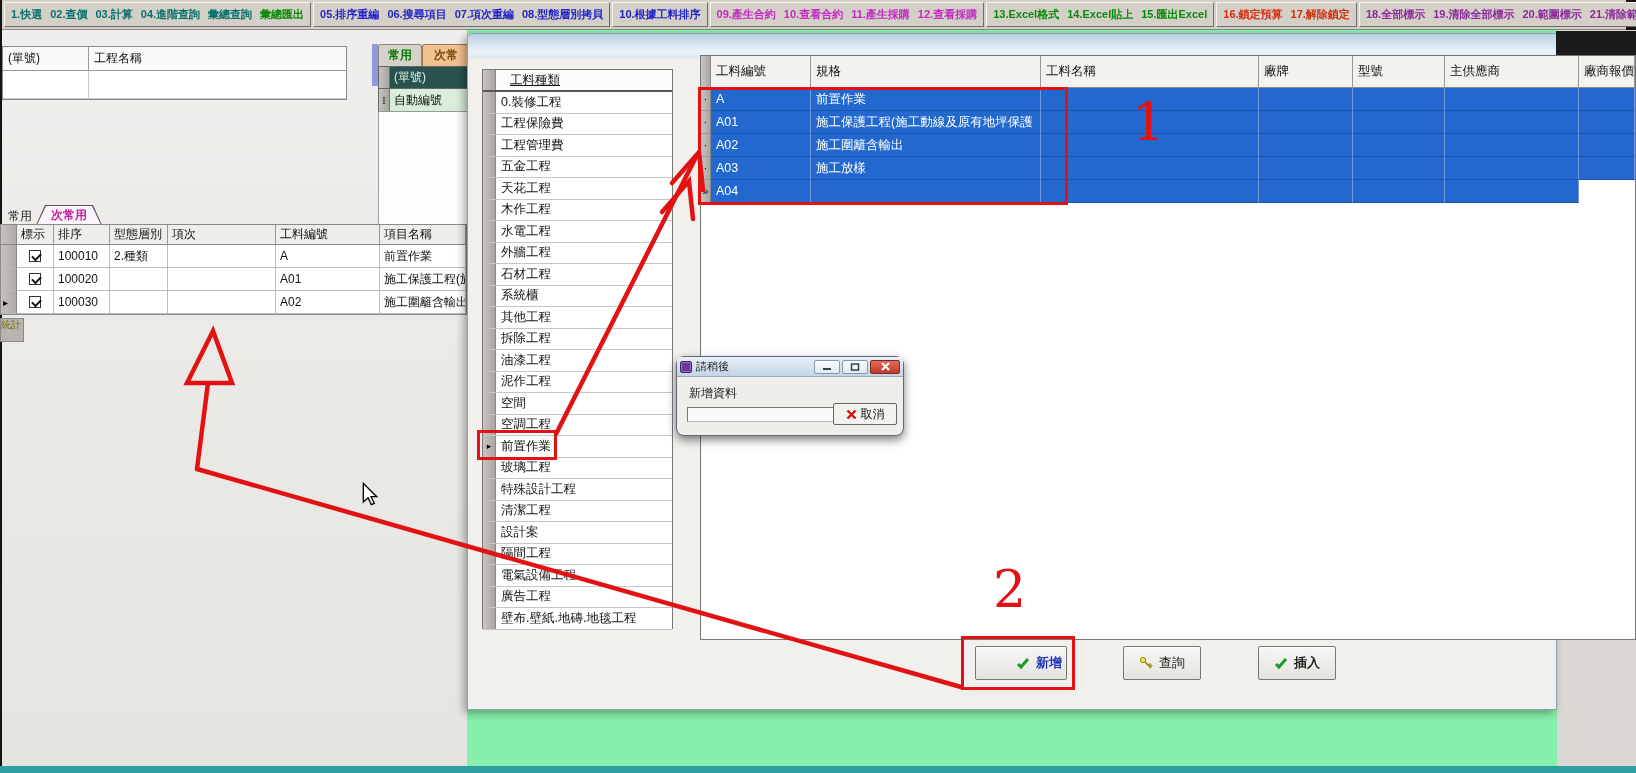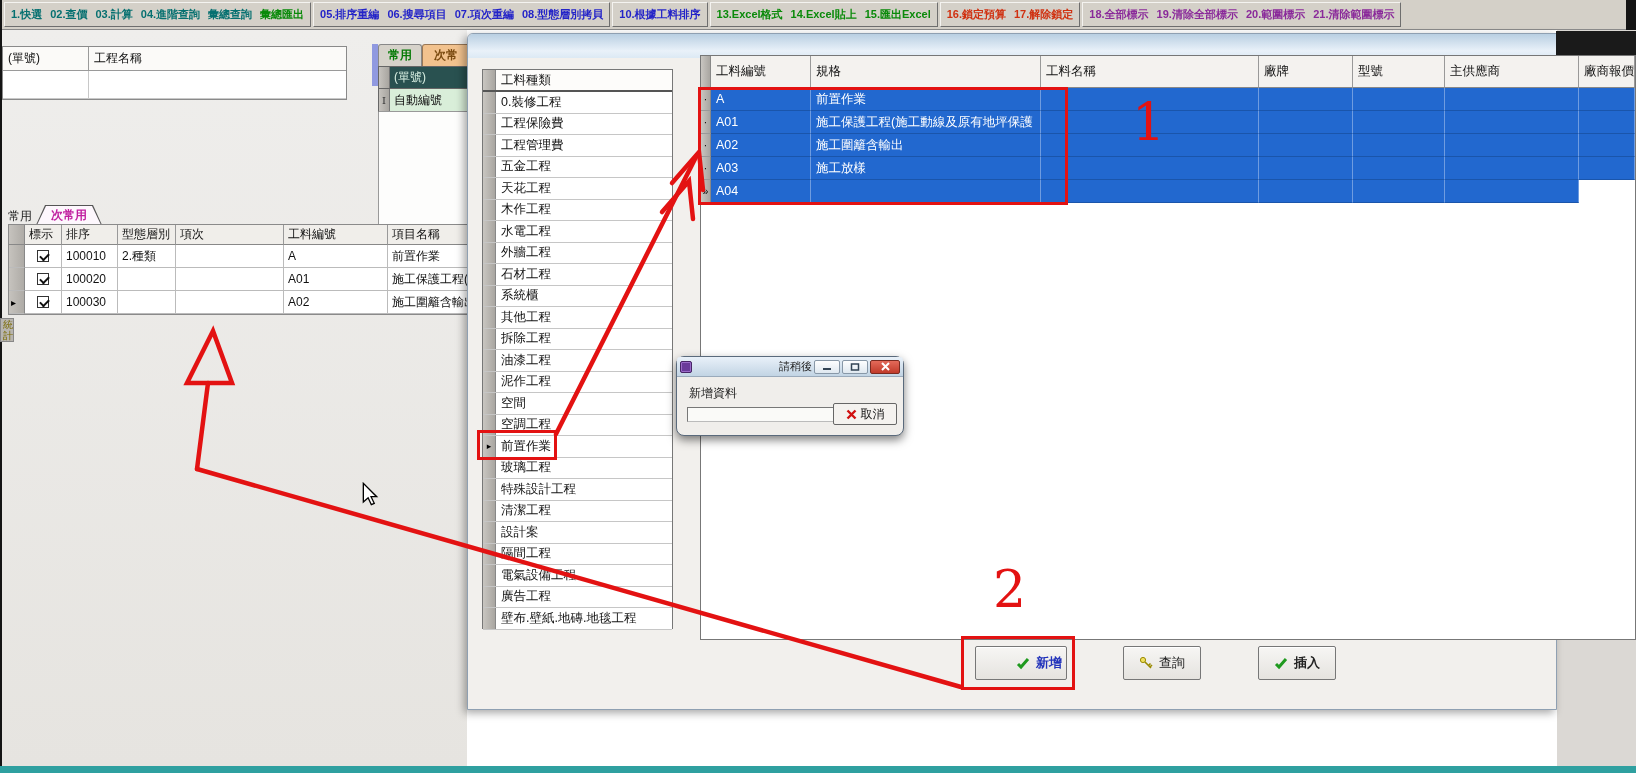--- a/index.html
+++ b/index.html
@@ -1,17 +1,17 @@
 <!DOCTYPE html>
 <html><head>
 <meta charset="utf-8">
 <style>
   html,body{margin:0;padding:0;background:#0d0d0d;}
   *{box-sizing:border-box;font-family:"Liberation Sans",sans-serif;}
-  #stage{position:relative;width:1636px;height:773px;overflow:hidden;background:#ffffff;text-align:right;}
+  #stage{position:relative;width:1636px;height:773px;overflow:hidden;background:#86efac;}
 
   
   .edge-left{position:absolute;left:0;top:0;width:2px;height:773px;background:#141414;}
   .corner-tr{position:absolute;left:1626px;top:0;width:10px;height:31px;background:#141414;}
   .gap-dark{position:absolute;left:1556px;top:31px;width:80px;height:26px;background:#1a1a1a;z-index:10;}
   .bottom-teal{position:absolute;left:0;top:766px;width:1636px;height:7px;background:#2fa0a0;z-index:3;}
 
   
   .toolbar{position:absolute;left:2px;top:0;width:1624px;height:30px;background:#d4d0c8;
     border-bottom:1px solid #8a8a8a;display:flex;align-items:center;padding:0 2px;z-index:2;}
@@ -46,43 +46,43 @@
   .mini-row{display:flex;height:24px;border:1px solid #666;border-bottom:1px solid #999;}
   .mini-row .mini-val{flex:1;background:#d9eed9;color:#111;font-size:12px;display:flex;align-items:center;padding-left:4px;}
   .mini-body{height:186px;background:#fdfdfc;border:1px solid #999;border-top:none;}
 
   
   .tabs2{position:absolute;left:8px;top:204px;display:flex;align-items:flex-end;height:21px;z-index:1;}
   .tab-plain{font-size:12px;color:#222;margin-right:4px;}
   .tab2o{background:#555;clip-path:polygon(9px 0,calc(100% - 9px) 0,100% 100%,0 100%);padding:1px 1px 0 1px;height:20px;}
   .tab2i{background:#fdf7fd;clip-path:polygon(9px 0,calc(100% - 9px) 0,100% 100%,0 100%);height:19px;
     display:flex;align-items:center;padding:0 14px;font-size:12px;font-weight:bold;color:#c020a0;}
-  .tbl-marked{position:absolute;left:8px;top:224px;width:467px;background:#fff;border:1px solid #8a8a8a;z-index:1;}
+  .tbl-marked{position:absolute;left:0;top:224px;width:467px;background:#fff;border:1px solid #8a8a8a;z-index:1;}
   .mt-row,.mt-headrow{display:grid;grid-template-columns:16px 37px 56px 58px 108px 104px 1fr;}
   .mt-cell{border-right:1px solid #bbb;border-bottom:1px solid #bbb;font-size:12px;color:#111;
     display:flex;align-items:center;padding-left:4px;height:23px;background:#fff;overflow:hidden;white-space:nowrap;}
   .mt-h{height:20px;background:#f0eeea;border-right:1px solid #999;border-bottom:1px solid #888;}
   .mt-grip{background:linear-gradient(90deg,#c6c3be,#aeaba6);border-right:1px solid #888;padding-left:2px;font-size:10px;color:#000;}
   .mt-cb{justify-content:center;padding-left:0;}
   .cb{position:relative;width:12px;height:12px;border:1px solid #333;background:#fff;display:inline-block;}
   .cb.on::after{content:'';position:absolute;left:2px;top:2px;width:7px;height:4px;
     border-left:2px solid #111;border-bottom:2px solid #111;transform:rotate(-45deg);}
-  .stat-partial{position:absolute;left:0;top:318px;width:14px;height:24px;background:#b8b5b0;color:#7a6a00;
+  .stat-partial{position:absolute;left:0;top:318px;width:24px;height:24px;background:#b8b5b0;color:#7a6a00;
     font-size:10px;line-height:11px;overflow:hidden;border:1px solid #888;z-index:1;}
 
   
   .dialog{position:absolute;left:467px;top:33px;width:1090px;height:677px;background:#f2f0ed;
     border:1px solid #8fa0b2;border-radius:6px 0 0 0;box-shadow:-3px 3px 8px rgba(0,0,0,.35);z-index:10;}
   .dialog-cap{height:24px;border-radius:5px 0 0 0;background:linear-gradient(#b9cfe2,#e9f1f9 70%,#dce9f4);}
 
   
   .catlist{position:absolute;left:482px;top:69px;width:191px;height:560px;background:#fff;border:1px solid #777;z-index:12;}
   .cat-head{display:flex;height:22px;border-bottom:2px solid #555;}
   .cat-head .cat-grip{height:100%;}
-  .cat-head-label{flex:1;font-size:12.5px;color:#111;display:flex;align-items:center;padding-left:5px;background:#fdfcfa;}
+  .cat-head-label{flex:1;font-size:12.5px;color:#111;display:flex;align-items:center;padding-left:14px;background:#fdfcfa;text-decoration:underline;}
   .cat-row{display:flex;height:21.5px;border-bottom:1px solid #c6c6c6;background:#fff;}
   .cat-grip{width:13px;background:linear-gradient(90deg,#c9c6c1,#a9a6a1);border-right:1px solid #888;
     font-size:9px;color:#000;display:flex;align-items:center;justify-content:center;}
   .cat-label{flex:1;font-size:12.5px;color:#111;display:flex;align-items:center;padding-left:5px;
     white-space:nowrap;overflow:hidden;}
 
   
   .dlg-table{position:absolute;left:700px;top:55px;width:936px;height:585px;background:#fff;border:1px solid #777;z-index:11;overflow:hidden;}
   .dt-headrow,.dt-row{display:grid;grid-template-columns:10px 100px 230px 218px 94px 92px 134px 1fr;}
   .dt-cell{overflow:hidden;white-space:nowrap;}
@@ -147,20 +147,26 @@
           <span class="tb-item" style="color: rgb(10, 138, 10);">彙總匯出</span>
         </div>
         <div class="tb-seg">
           <span class="tb-item" style="color: rgb(36, 36, 200);">05.排序重編</span>
           <span class="tb-item" style="color: rgb(36, 36, 200);">06.搜尋項目</span>
           <span class="tb-item" style="color: rgb(36, 36, 200);">07.項次重編</span>
           <span class="tb-item" style="color: rgb(36, 36, 200);">08.型態層別拷貝</span>
         </div>
         <div class="tb-seg">
           <span class="tb-item" style="color: rgb(36, 36, 200);">10.根據工料排序</span>
+        </div>
+        <div class="tb-seg">
+          <span class="tb-item" style="color: rgb(194, 42, 194);">09.產生合約</span>
+          <span class="tb-item" style="color: rgb(194, 42, 194);">10.查看合約</span>
+          <span class="tb-item" style="color: rgb(194, 42, 194);">11.產生採購</span>
+          <span class="tb-item" style="color: rgb(194, 42, 194);">12.查看採購</span>
         </div>
         <div class="tb-seg">
           <span class="tb-item" style="color: rgb(10, 138, 10);">13.Excel格式</span>
           <span class="tb-item" style="color: rgb(10, 138, 10);">14.Excel貼上</span>
           <span class="tb-item" style="color: rgb(10, 138, 10);">15.匯出Excel</span>
         </div>
         <div class="tb-seg">
           <span class="tb-item" style="color: rgb(208, 48, 16);">16.鎖定預算</span>
           <span class="tb-item" style="color: rgb(208, 48, 16);">17.解除鎖定</span>
         </div>

